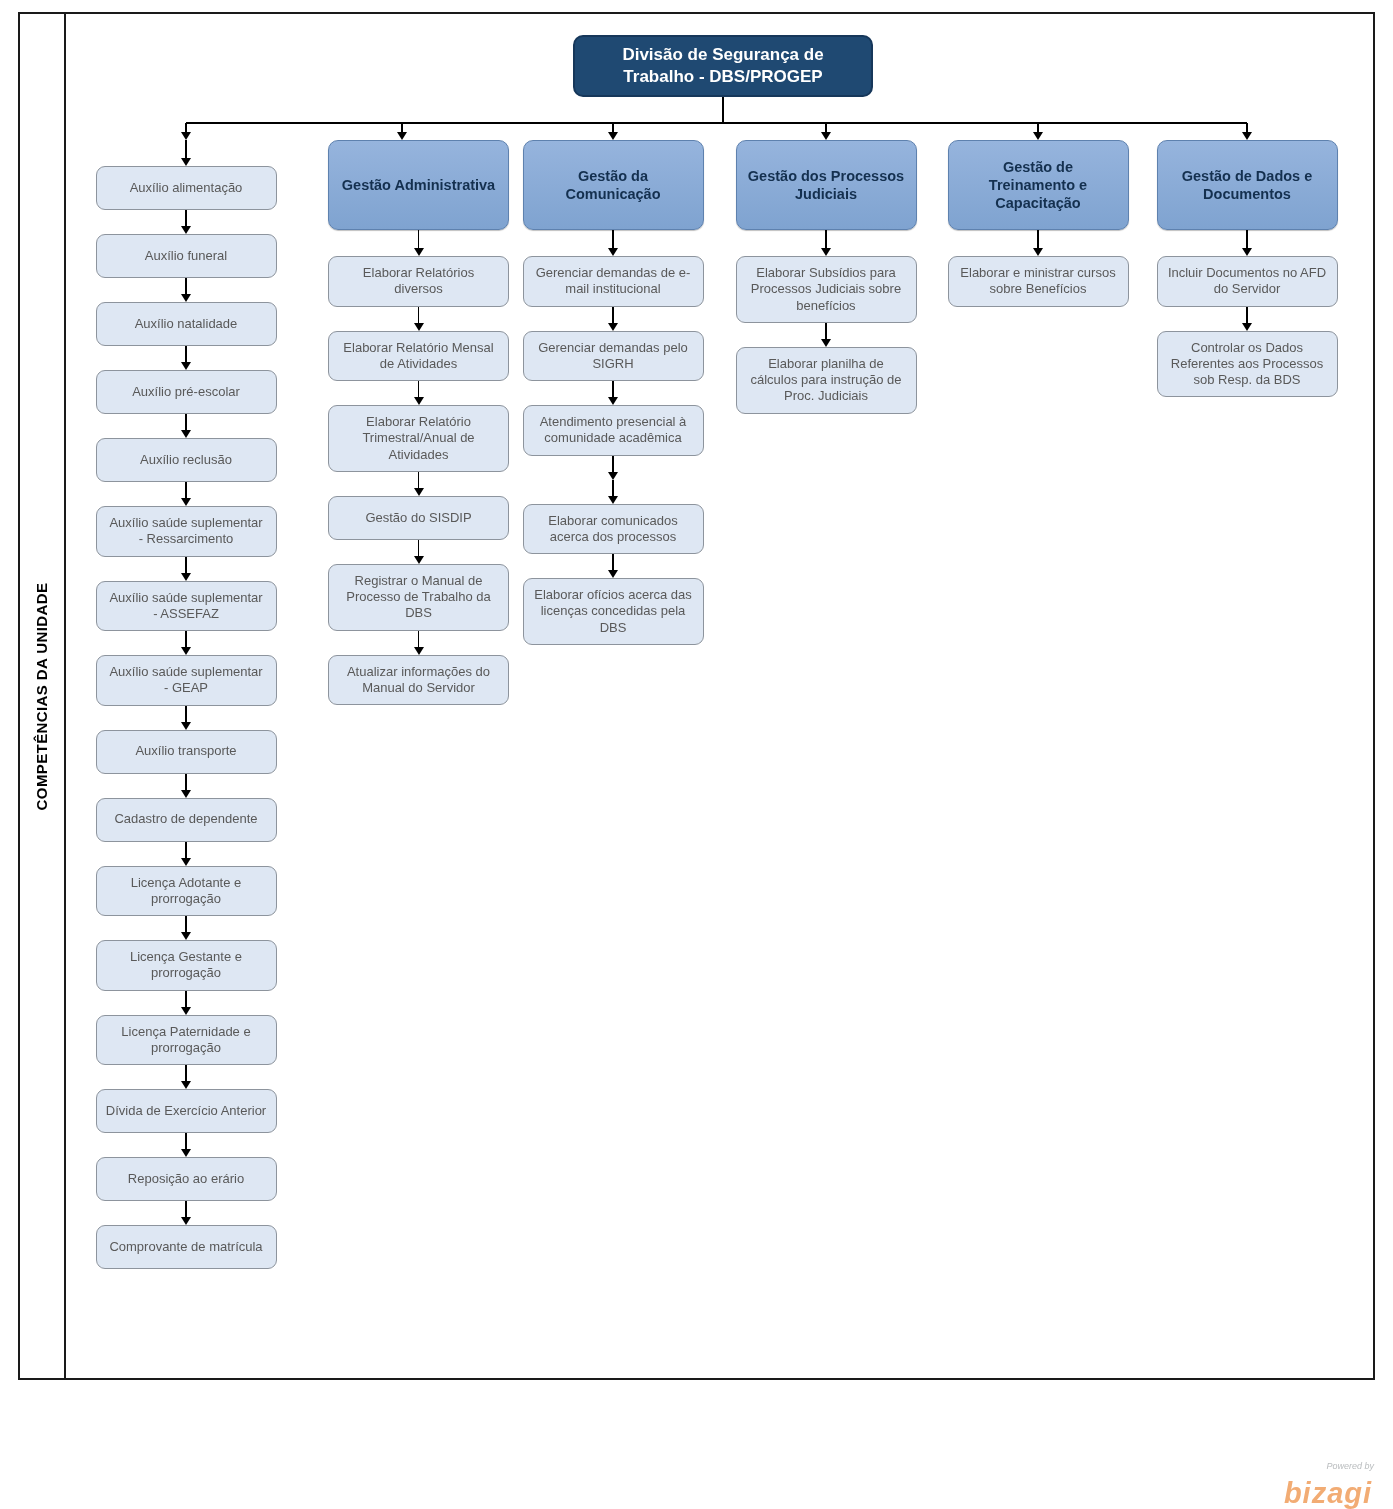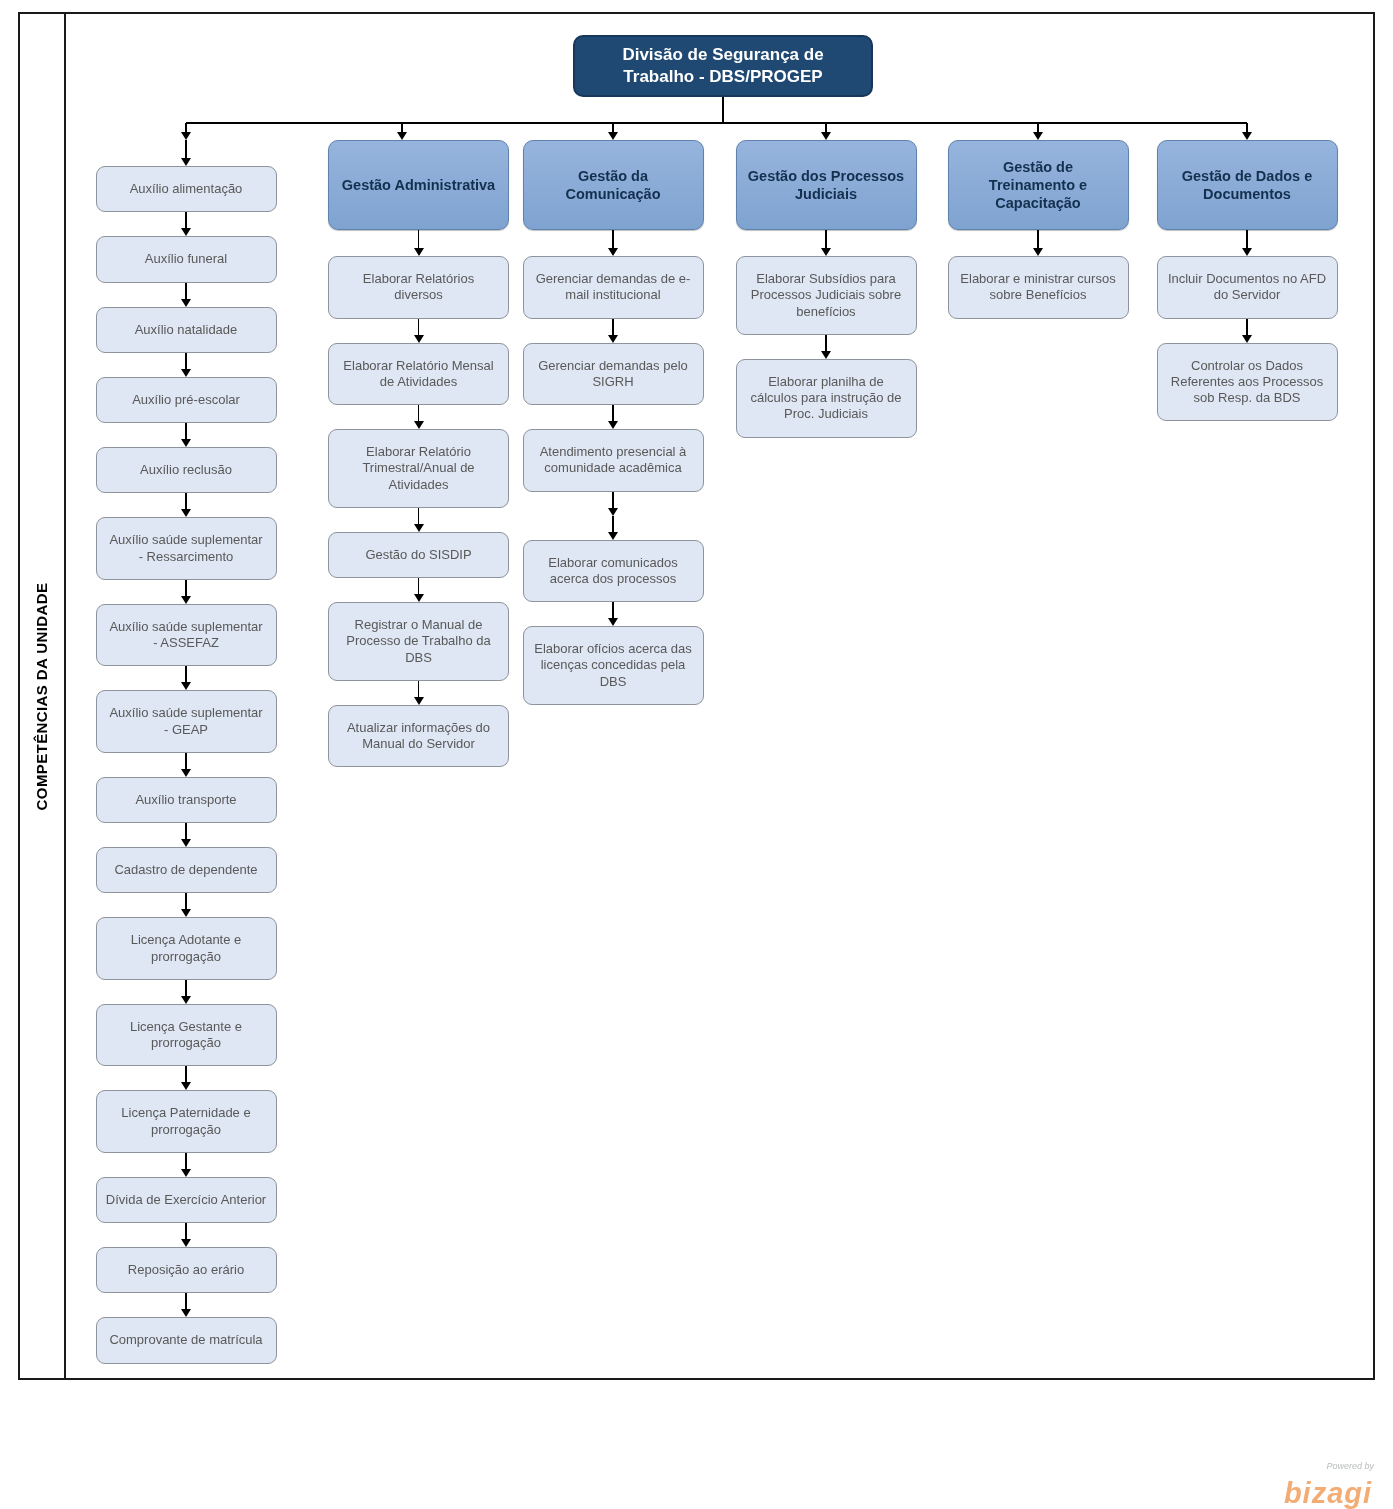--- a/index.html
+++ b/index.html
@@ -22,21 +22,21 @@
   .drop{position:absolute;display:flex;flex-direction:column;align-items:center;width:11px;}
   .drop .dline{width:1.5px;height:9px;background:#000;}
   .tri{width:0;height:0;border-left:5px solid transparent;border-right:5px solid transparent;border-top:8px solid #000;}
 
   
   .col{position:absolute;top:140px;width:181px;display:flex;flex-direction:column;align-items:center;}
   .hdr{width:100%;height:90px;box-sizing:border-box;padding:4px 10px;
     background:linear-gradient(#96B4DD,#7FA3D0);border:1.5px solid #5E81AE;border-radius:10px;
     display:flex;align-items:center;justify-content:center;text-align:center;
     color:#14304F;font-weight:bold;font-size:14.5px;line-height:1.25;box-shadow:0 1px 1px rgba(0,0,0,.25);}
-  .task{width:100%;min-height:44px;box-sizing:border-box;padding:14px 9px;
+  .task{width:100%;min-height:44px;box-sizing:border-box;padding:8px 9px;
     background:#DEE7F3;border:1.5px solid #8D949D;border-radius:9px;
     display:flex;align-items:center;justify-content:center;text-align:center;
     color:#595959;font-size:13px;line-height:1.25;}
   .varrow{height:25px;display:flex;flex-direction:column;align-items:center;}
   .varrow .vline{width:1.5px;flex:1;background:#000;}
 
   
   .bizagi{position:absolute;left:1278px;top:1461px;width:100px;font-style:italic;}
   .bizagi .pb{display:block;text-align:right;font-size:9px;color:#b9bcbe;padding-right:4px;}
   .bizagi .brand{display:block;text-align:center;font-size:29px;font-weight:bold;letter-spacing:1px;line-height:1;color:#F2AC74;margin-top:8px;}

